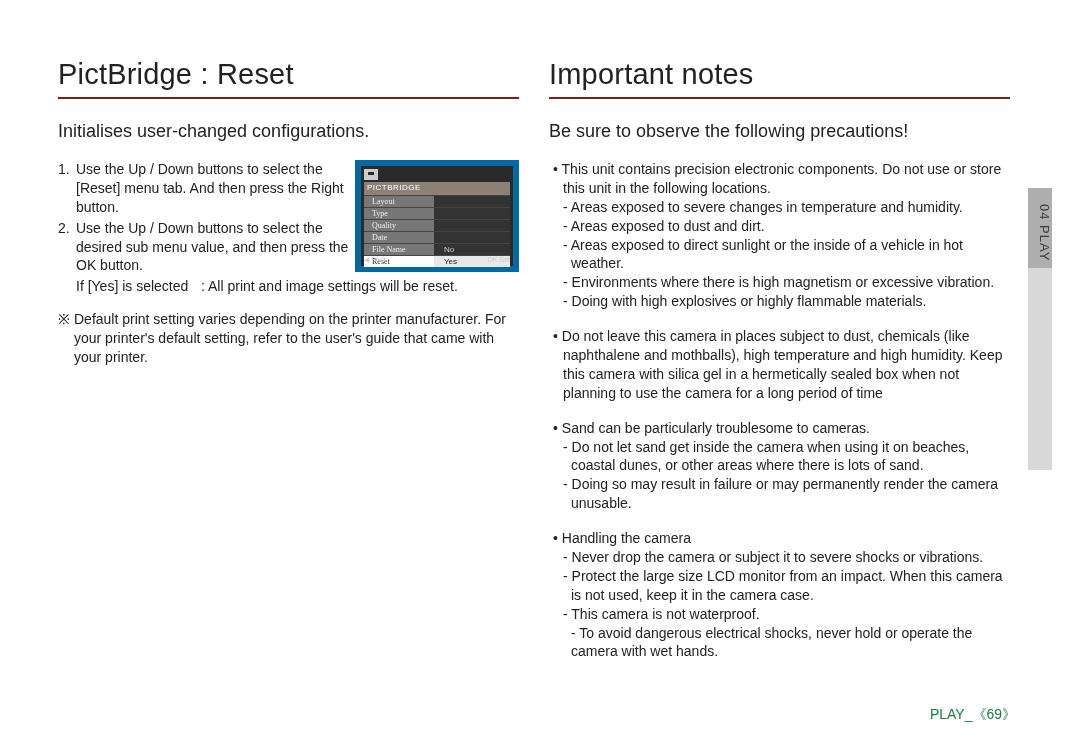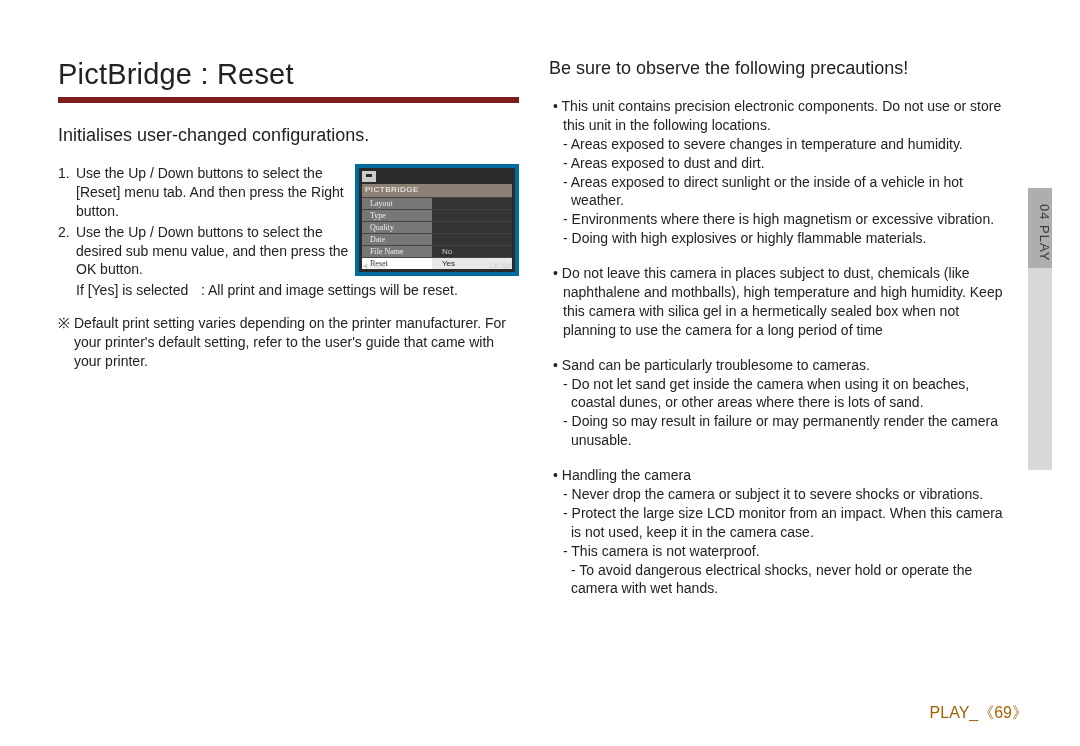--- a/index.html
+++ b/index.html
@@ -17,21 +17,21 @@
     gap: 30px;
   }
   .column {
     flex: 1;
     min-width: 0;
   }
   .col-right { padding-right: 30px; }
   h1.section-title {
     font-size: 29px;
     font-weight: 400;
-    border-bottom: 6px solid #7f1d1d;
+    border-bottom: 2px solid #7f1d1d;
     padding-bottom: 6px;
     margin-bottom: 22px;
     letter-spacing: 0.2px;
   }
   .intro {
     font-size: 18px;
     margin-bottom: 18px;
   }
   .content { font-size: 14px; line-height: 1.35; }
   .ol-row { display: flex; align-items: flex-start; }
@@ -49,21 +49,21 @@
   .bullet-line { padding-left: 14px; text-indent: -10px; }
   .bullet-line::before { content: "• "; }
   .dash-line { padding-left: 22px; text-indent: -8px; }
   .dash-line::before { content: "- "; }
 
   
   .lcd {
     width: 164px;
     height: 112px;
     background: #2a2a2a;
-    border: 4px solid #0369a1;
+    border: 6px solid #0369a1;
     margin-left: 6px;
     position: relative;
     font-family: Arial, sans-serif;
   }
   .lcd-inner { padding: 3px 3px 0 3px; }
   .lcd-printicon {
     width: 14px; height: 11px; background: #ccc; margin-bottom: 2px;
     position: relative;
   }
   .lcd-printicon::after { content:""; position:absolute; width:6px; height:3px; background:#2a2a2a; top:3px; left:4px; }
@@ -135,23 +135,23 @@
     writing-mode: vertical-rl;
     text-align: left;
     letter-spacing: 1px;
     padding-top: 4px;
     text-orientation: mixed;
   }
 
   .page-footer {
     position: absolute;
     bottom: 22px;
-    right: 52px;
-    font-size: 16px;
-    color: #a16207;
+    right: 64px;
+    font-size: 14px;
+    color: #15803d;
   }
   .page-footer .pnum { font-weight: 400; }
 </style>
 </head>
 <body>
 
 <div class="page">
 
   <div class="column">
     <h1 class="section-title">PictBridge : Reset</h1>
@@ -211,20 +211,21 @@
         <span>: All print and image settings will be reset.</span>
       </div>
 
       <div class="note-row">
         <span class="sym">※</span><span>Default print setting varies depending on the printer manufacturer. For your printer's default setting, refer to the user's guide that came with your printer.</span>
       </div>
     </div>
   </div>
 
   <div class="column col-right">
+    <h1 class="section-title">Important notes</h1>
     <p class="intro">Be sure to observe the following precautions!</p>
 
     <div class="content">
 
       <div class="bullet-block">
         <div class="bullet-line">This unit contains precision electronic components. Do not use or store this unit in the following locations.</div>
         <div class="dash-line">Areas exposed to severe changes in temperature and humidity.</div>
         <div class="dash-line">Areas exposed to dust and dirt.</div>
         <div class="dash-line">Areas exposed to direct sunlight or the inside of a vehicle in hot weather.</div>
         <div class="dash-line">Environments where there is high magnetism or excessive vibration.</div>

